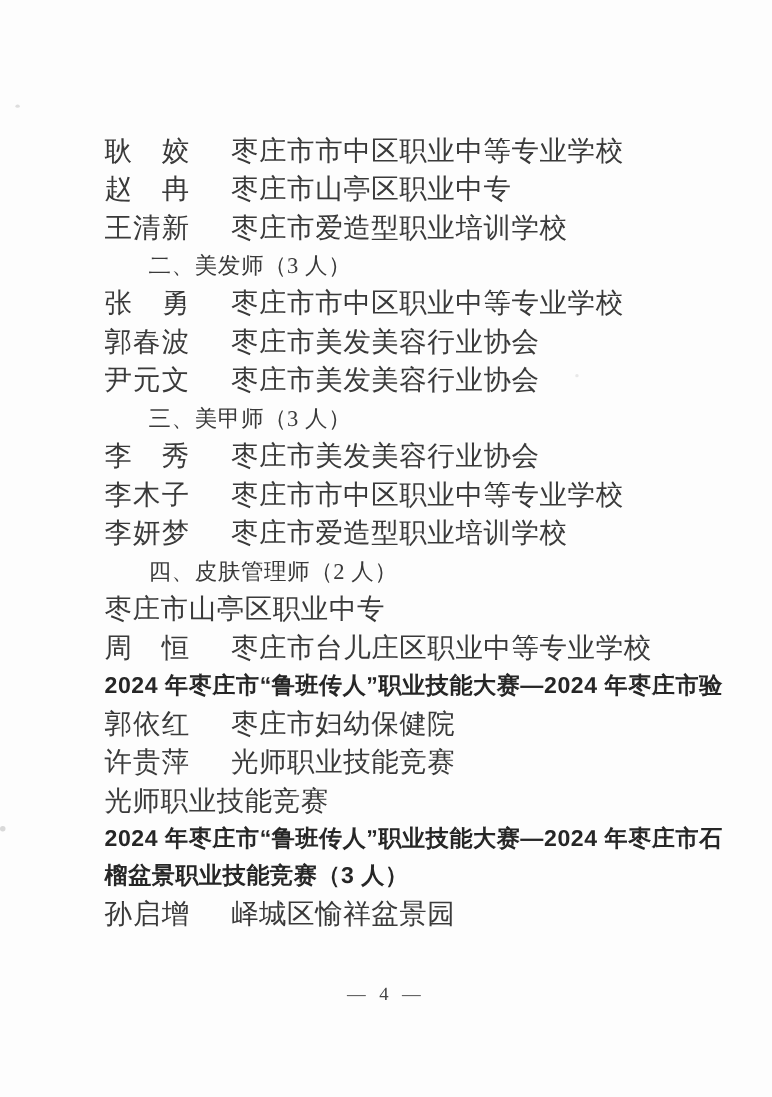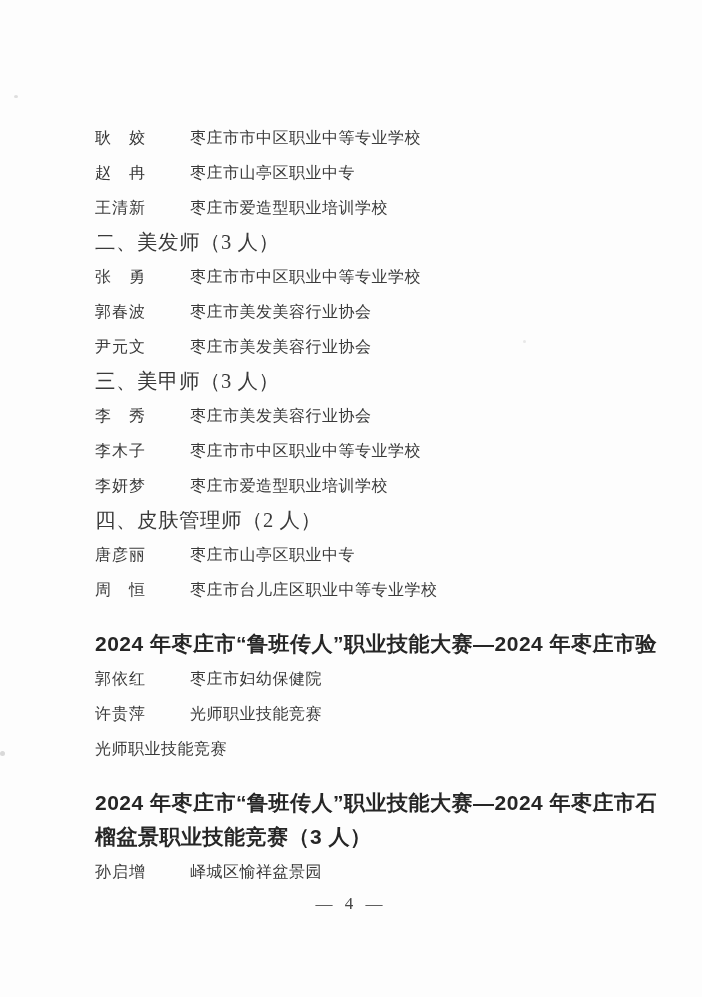--- a/index.html
+++ b/index.html
@@ -23,45 +23,46 @@
   .doc {
     position: absolute;
     left: 95px;
     top: 120px;
     width: 540px;
   }
   .row {
     display: flex;
     height: 35px;
     line-height: 35px;
-    font-size: 16px;
+    font-size: 25px;
     white-space: nowrap;
+    gap: 20px;
   }
   .row .name {
     width: 95px;
     flex: 0 0 95px;
     letter-spacing: 1px;
   }
   .row .org {
     flex: 1;
     letter-spacing: 0.5px;
   }
   .section {
     height: 34px;
     line-height: 34px;
     font-size: 20.5px;
     letter-spacing: 0.5px;
     white-space: nowrap;
+    margin-left: 40px;
   }
   .title {
     font-family: "Liberation Sans", "DejaVu Sans", sans-serif;
     font-weight: bold;
     color: #262626;
     font-size: 21px;
-    margin-top: 20px;
   }
   .title-line {
     height: 34px;
     line-height: 34px;
     white-space: nowrap;
     letter-spacing: 0.5px;
   }
   .footer {
     position: absolute;
     top: 894px;
@@ -123,21 +124,20 @@
       <div class="row">
         <span class="name">李木子</span>
         <span class="org">枣庄市市中区职业中等专业学校</span>
       </div>
       <div class="row">
         <span class="name">李妍梦</span>
         <span class="org">枣庄市爱造型职业培训学校</span>
       </div>
       <div class="section">四、皮肤管理师（2 人）</div>
       <div class="row">
-        <span class="name">唐彦丽</span>
         <span class="org">枣庄市山亭区职业中专</span>
       </div>
       <div class="row">
         <span class="name">周　恒</span>
         <span class="org">枣庄市台儿庄区职业中等专业学校</span>
       </div>
       <div class="title">
         <div class="title-line">2024 年枣庄市“鲁班传人”职业技能大赛—2024 年枣庄市验</div>
       </div>
       <div class="row">

